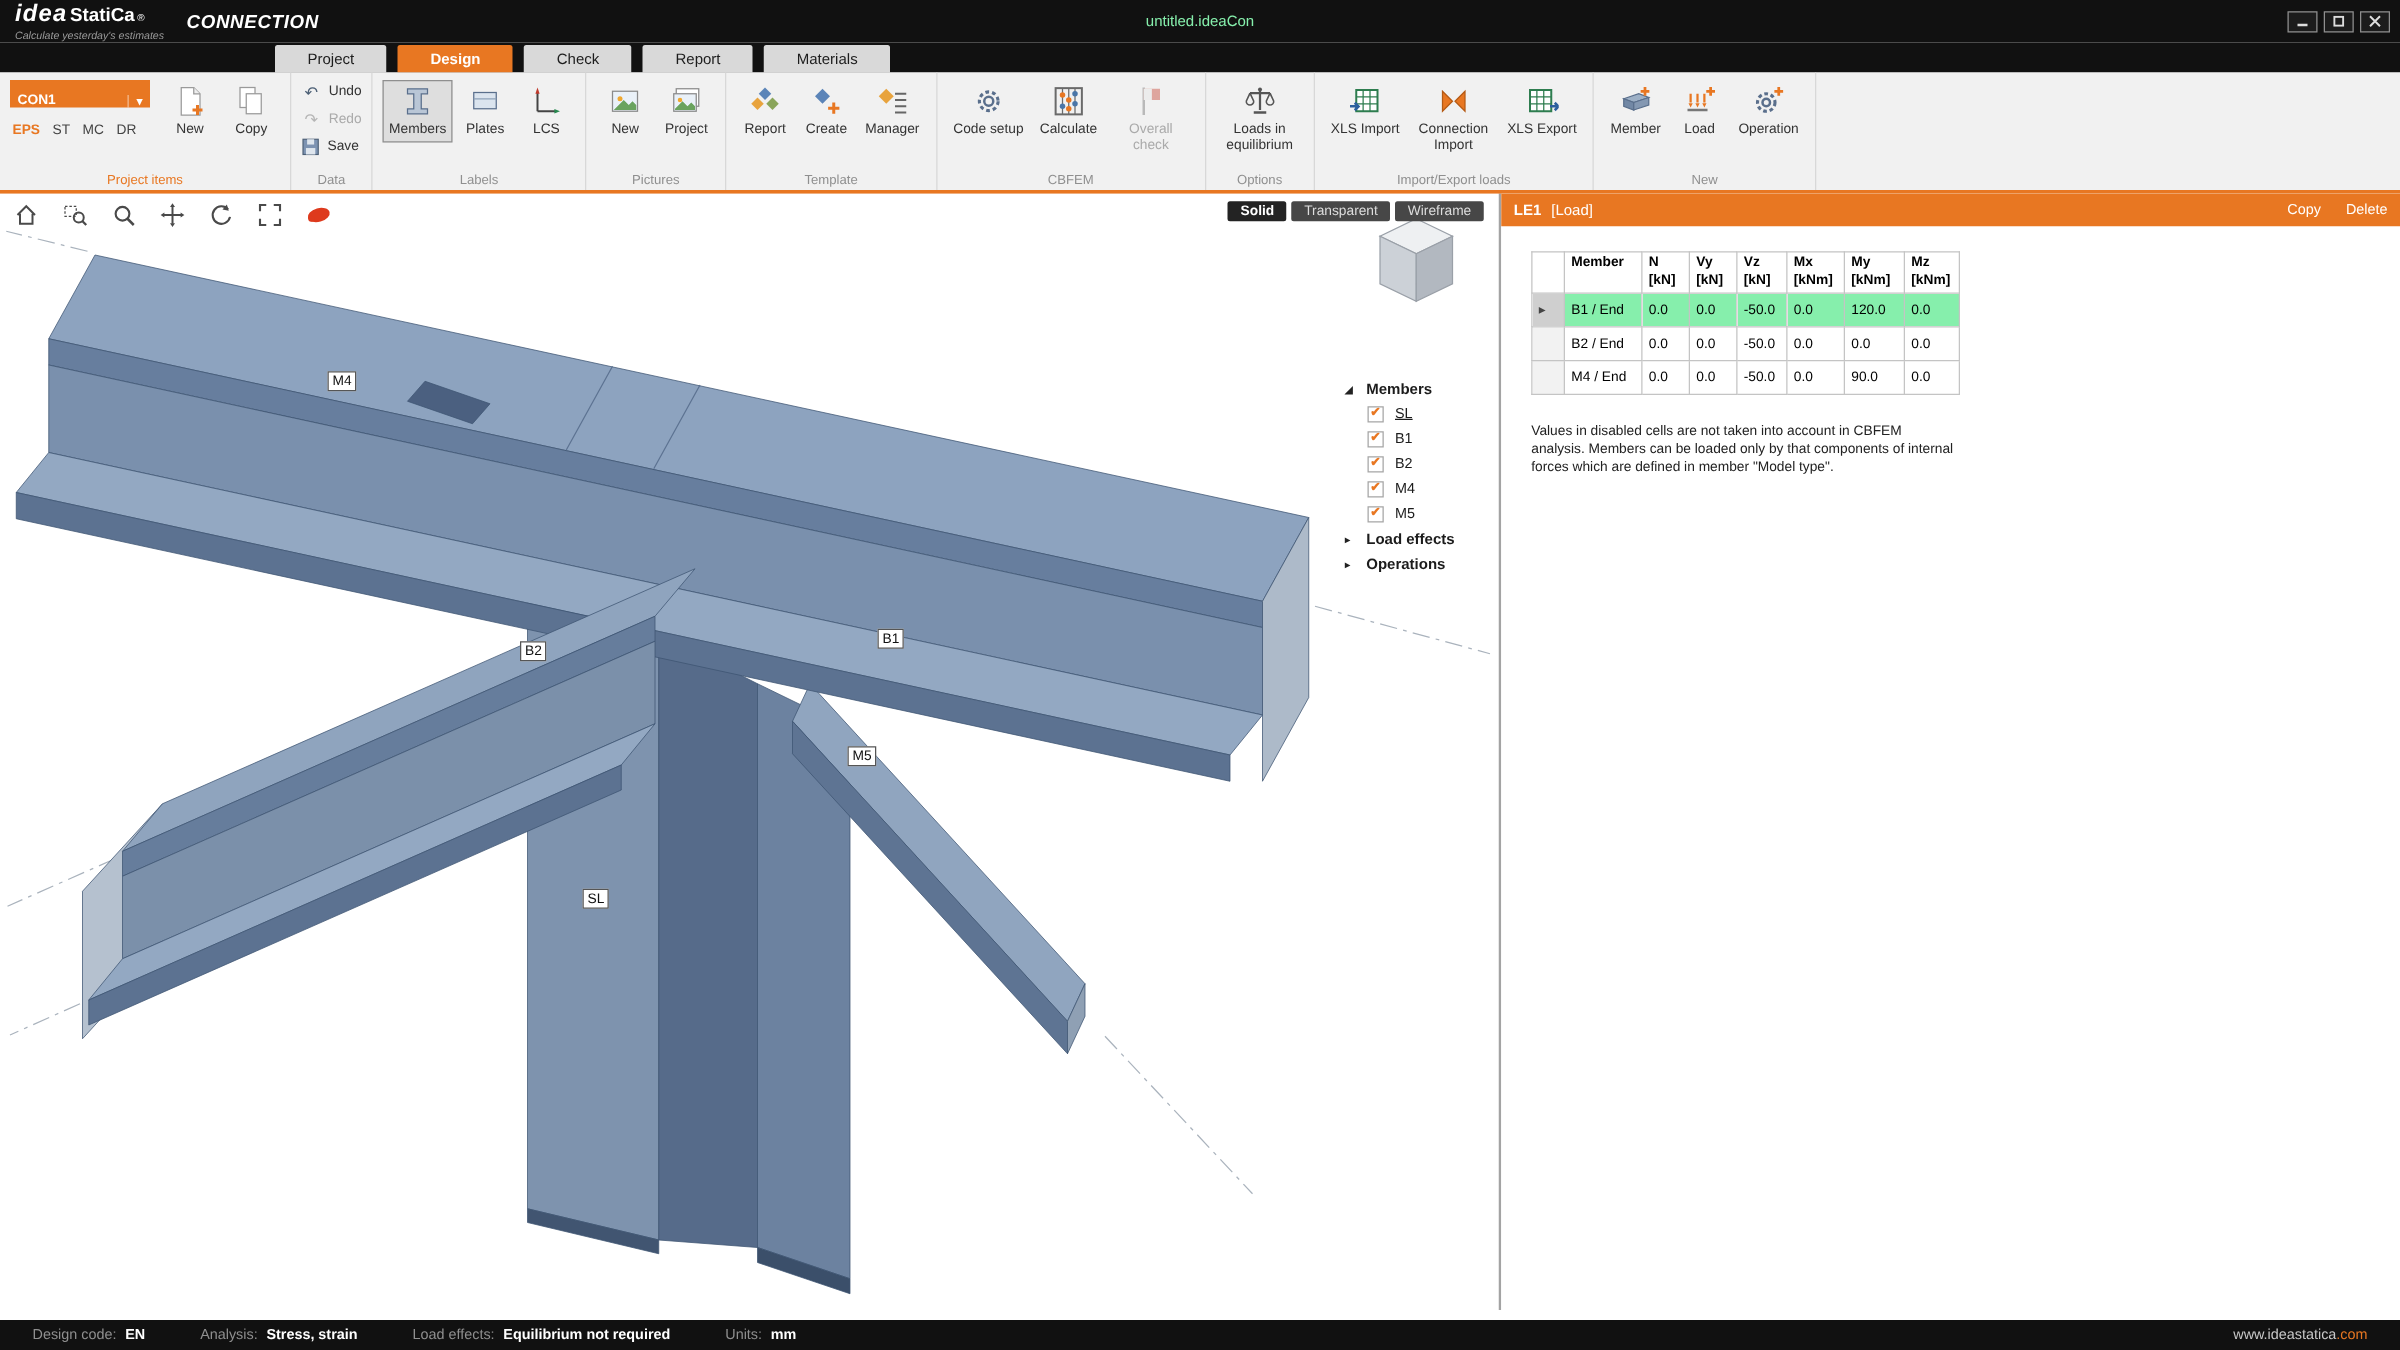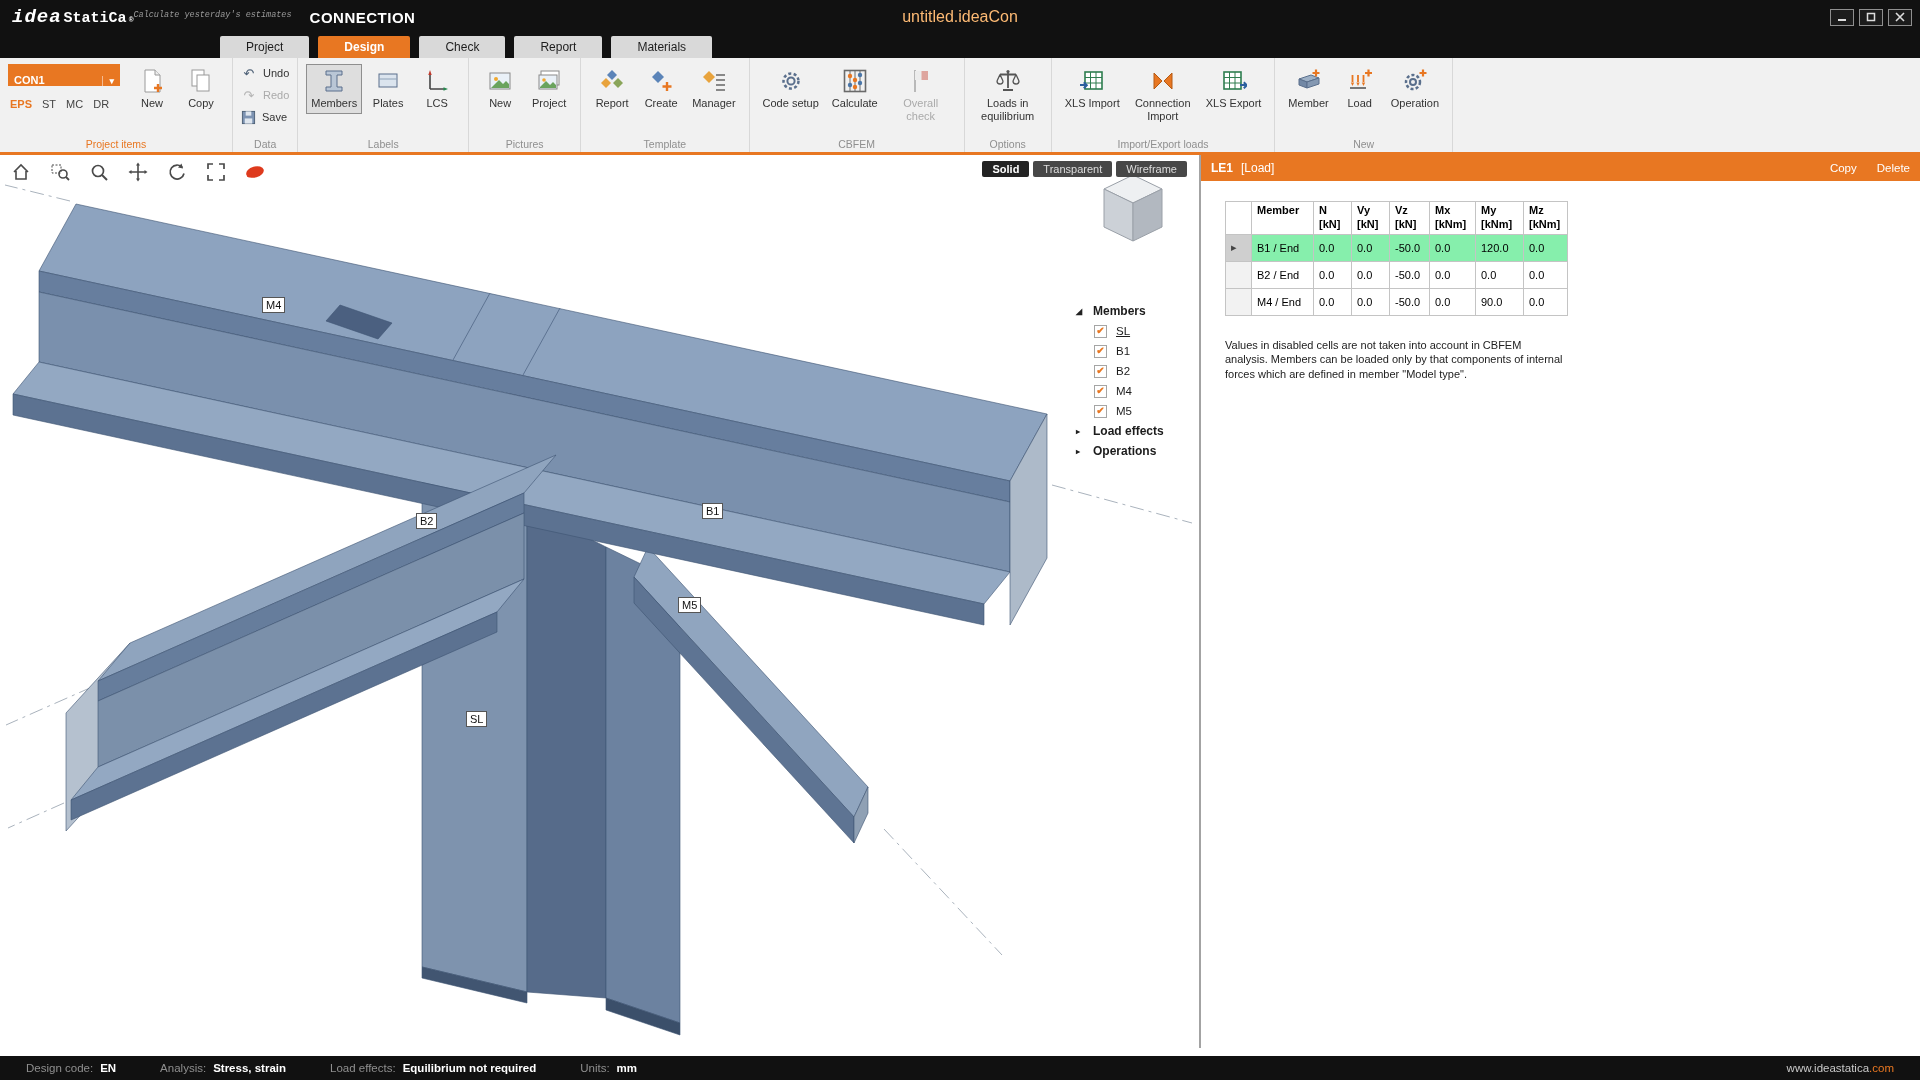--- a/index.html
+++ b/index.html
@@ -3,28 +3,28 @@
 <meta charset="utf-8">
 <style>
   * { margin:0; padding:0; box-sizing:border-box; }
   html,body { width:1920px; height:1080px; overflow:hidden; background:#000;
               font-family:"Liberation Sans", sans-serif; }
   .app { position:relative; width:1920px; height:1080px; background:#fff; }
 
   
   .titlebar { position:absolute; top:0; left:0; right:0; height:34px; background:#111;
               color:#fff; display:flex; align-items:center; padding:0 8px; }
-  .brand { display:flex; flex-direction:row; line-height:1; margin-left:4px;font-family:Liberation Mono, monospace; }
+  .brand { display:flex; flex-direction:column; line-height:1; margin-left:4px; }
   .brand-row { display:flex; align-items:baseline; gap:2px; }
   .logo-idea { font-size:19px; font-weight:bold; font-style:italic; letter-spacing:1px; }
   .logo-statica { font-size:15px; font-weight:bold; }
   .logo-reg { font-size:8px; vertical-align:super; }
   .tagline { font-size:8.5px; font-style:italic; color:#9a9a9a; margin-top:3px; }
-  .module { font-size:15px; font-weight:bold; margin-left:18px; letter-spacing:.5px; }
-  .doc-title { position:absolute; left:50%; transform:translateX(-50%); font-size:16px; color:#fdba74; }
+  .module { font-size:15px; font-weight:bold; font-style:italic; margin-left:18px; letter-spacing:.5px; }
+  .doc-title { position:absolute; left:50%; transform:translateX(-50%); font-size:12px; color:#86efac; }
   .winbtns { margin-left:auto; display:flex; gap:5px; }
   .winbtn { width:24px; height:17px; border:1px solid #8f8f8f; display:flex; align-items:center;
             justify-content:center; background:#1c1c1c; }
 
   
   .tabrow { position:absolute; top:34px; left:0; right:0; height:24px; background:#111;
             display:flex; align-items:flex-end; gap:9px; padding-left:220px; }
   .tab { height:22px; padding:0 26px; display:flex; align-items:center; font-size:12px;
          color:#1d1d1d; background:#d9d9d9; border-radius:2px 2px 0 0; }
   .tab.active { background:#e87722; color:#fff; font-weight:bold; }

